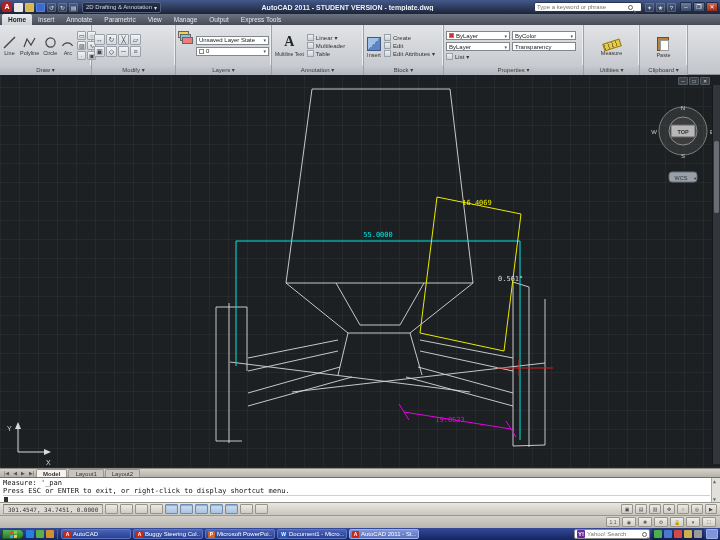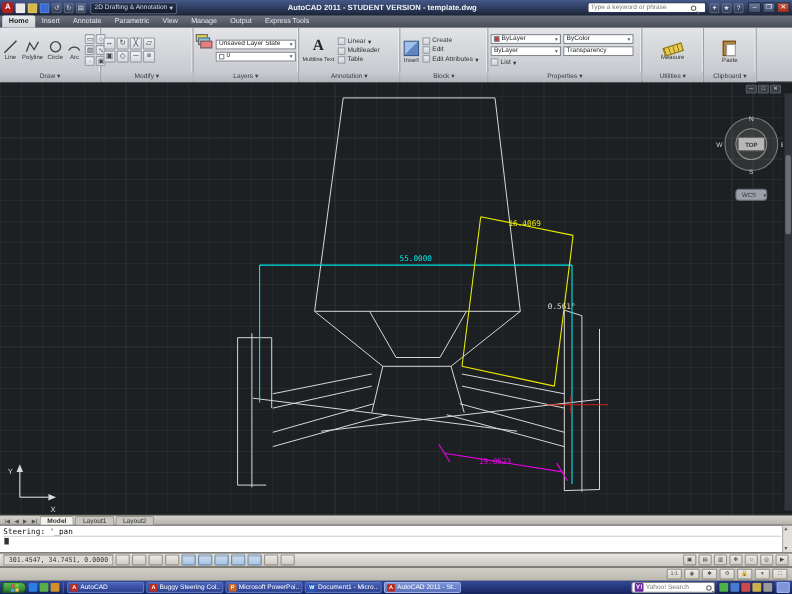--- a/index.html
+++ b/index.html
@@ -482,21 +482,22 @@
     <span class="lnav">|◀</span>
     <span class="lnav">◀</span>
     <span class="lnav">▶</span>
     <span class="lnav">▶|</span>
     <div class="ltab active">Model</div>
     <div class="ltab">Layout1</div>
     <div class="ltab">Layout2</div>
   </div>
 
   <div class="cmd">
-    <div class="cmdline">Steering: '_pan</div>
+    <div class="cmdline">Measure: '_pan</div>
+    <div class="cmdline">Press ESC or ENTER to exit, or right-click to display shortcut menu.</div>
     <div class="cmdinput">
       <div class="caret"></div>
     </div>
     <div class="cmdscroll"></div>
   </div>
 
   <div class="sbar">
     <div class="coords">301.4547, 34.7451, 0.0000</div>
     <div class="tgl"></div>
     <div class="tgl"></div>

